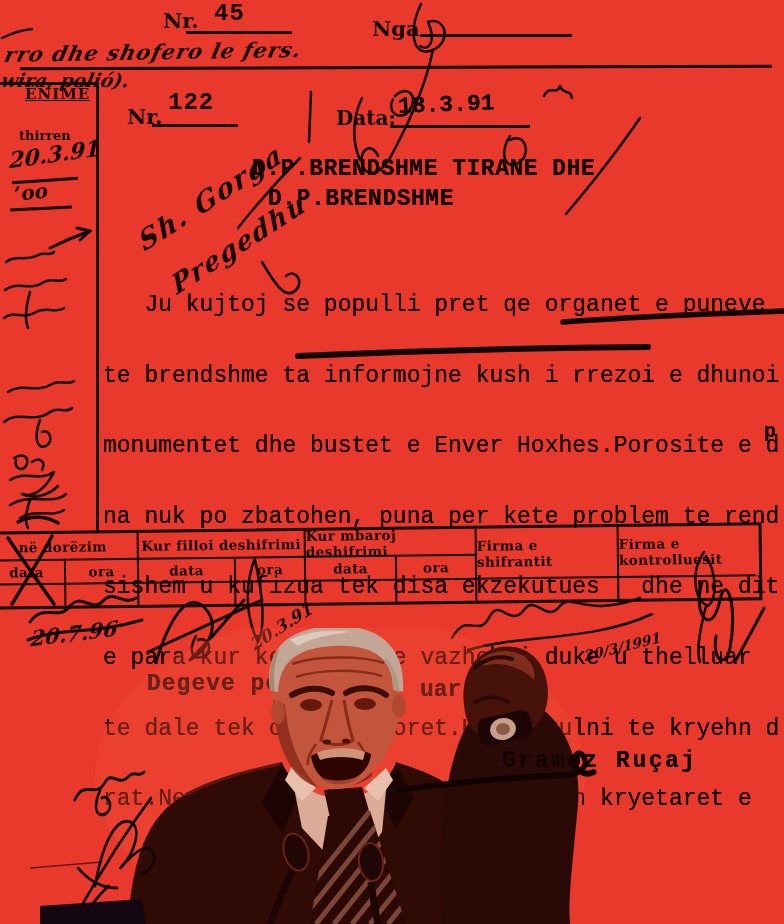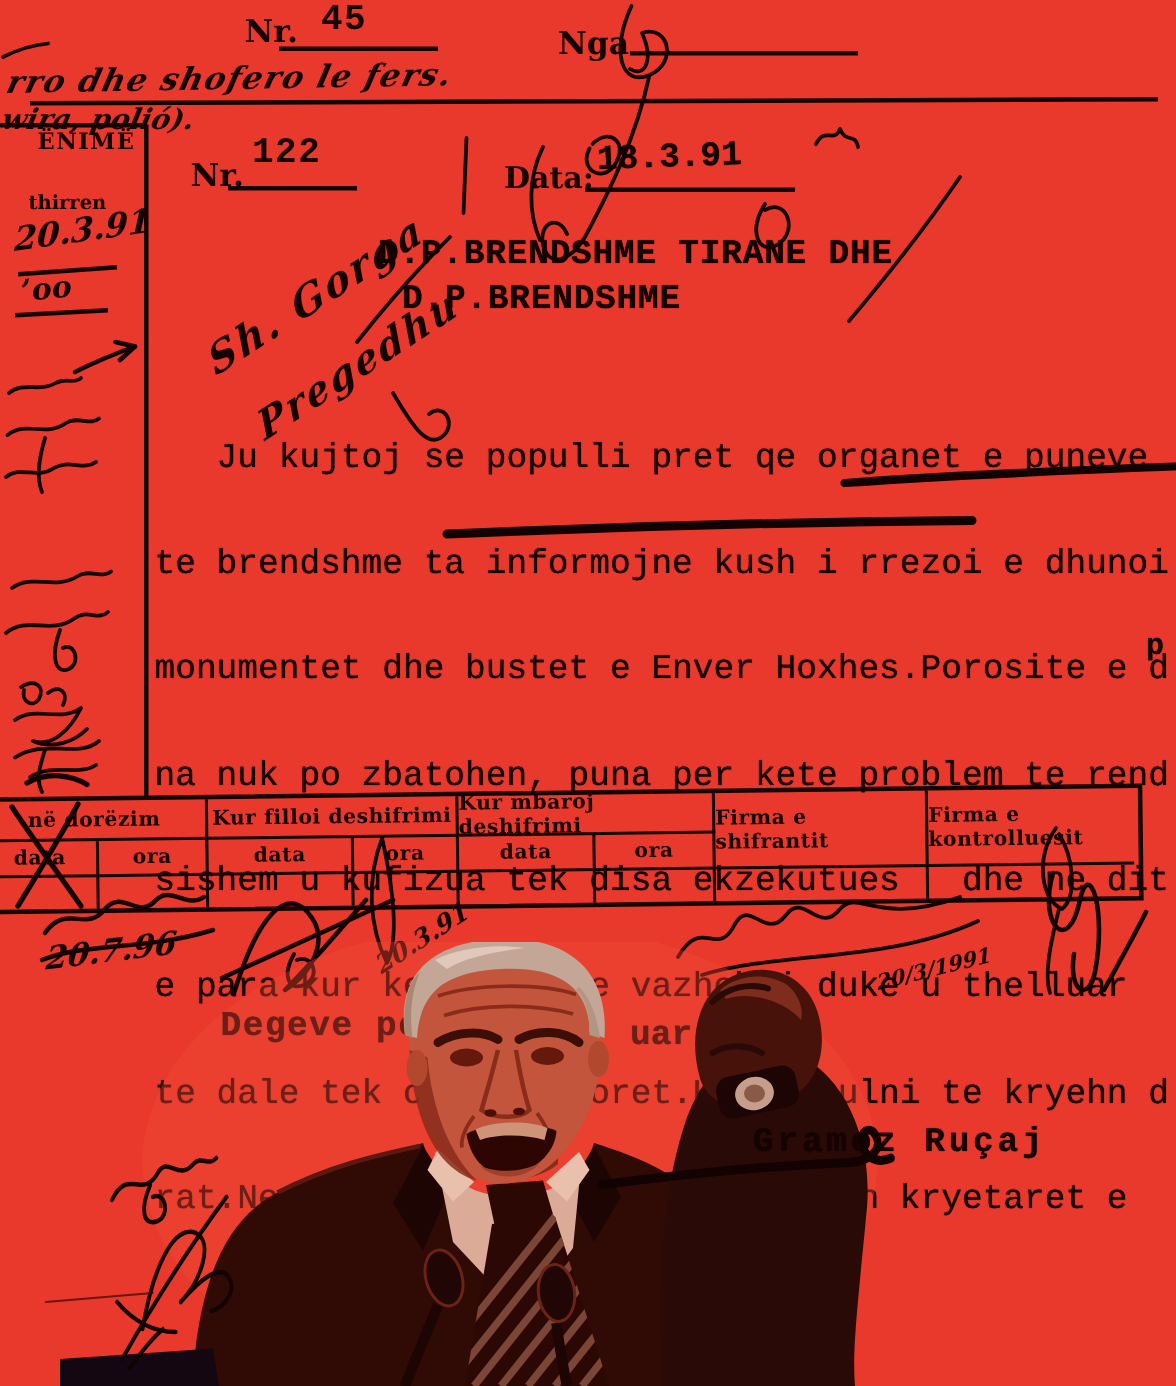--- a/index.html
+++ b/index.html
@@ -36,21 +36,21 @@
 
   <span class="abs formlbl" style="left:372px;top:16px;font-size:21px;">Nga</span>
   <div class="abs rule" style="left:420px;top:34px;width:152px;height:3px;"></div>
 
   <span class="abs hand" style="left:8px;top:42px;font-size:21px;transform:skewX(-14deg) rotate(-1deg);letter-spacing:1px;">rro dhe shofero le fers.</span>
   <div class="abs rule" style="left:20px;top:66px;width:752px;height:3px;transform:rotate(-.2deg);"></div>
   <span class="abs hand" style="left:4px;top:69px;font-size:19px;transform:skewX(-12deg);">wira, polió).</span>
 
   <div class="abs rule" style="left:0;top:82px;width:98px;height:3px;"></div>
   <div class="abs rule" style="left:96px;top:83px;width:3px;height:448px;"></div>
-  <span class="abs formlbl" style="left:25px;top:85px;font-size:15px;letter-spacing:1px;">ËNIMË</span>
+  <span class="abs formlbl" style="left:25px;top:85px;font-size:15px;letter-spacing:1px;text-decoration:underline;">ËNIMË</span>
   <span class="abs formlbl" style="left:19px;top:128px;font-size:13px;">thirren</span>
   <span class="abs hand" style="left:10px;top:147px;font-size:22px;transform:rotate(-8deg) skewX(-10deg);">20.3.91</span>
   <div class="abs rule" style="left:12px;top:179px;width:66px;height:3px;transform:rotate(-4deg);"></div>
   <span class="abs hand" style="left:13px;top:182px;font-size:20px;transform:rotate(-6deg);">’oo</span>
   <div class="abs rule" style="left:10px;top:207px;width:62px;height:3px;transform:rotate(-3deg);"></div>
 
   <span class="abs formlbl" style="left:127px;top:104px;font-size:21px;">Nr.</span>
   <span class="abs type-b" style="left:168px;top:89px;font-size:24px;">122</span>
   <div class="abs rule" style="left:152px;top:124px;width:86px;height:3px;"></div>
 

